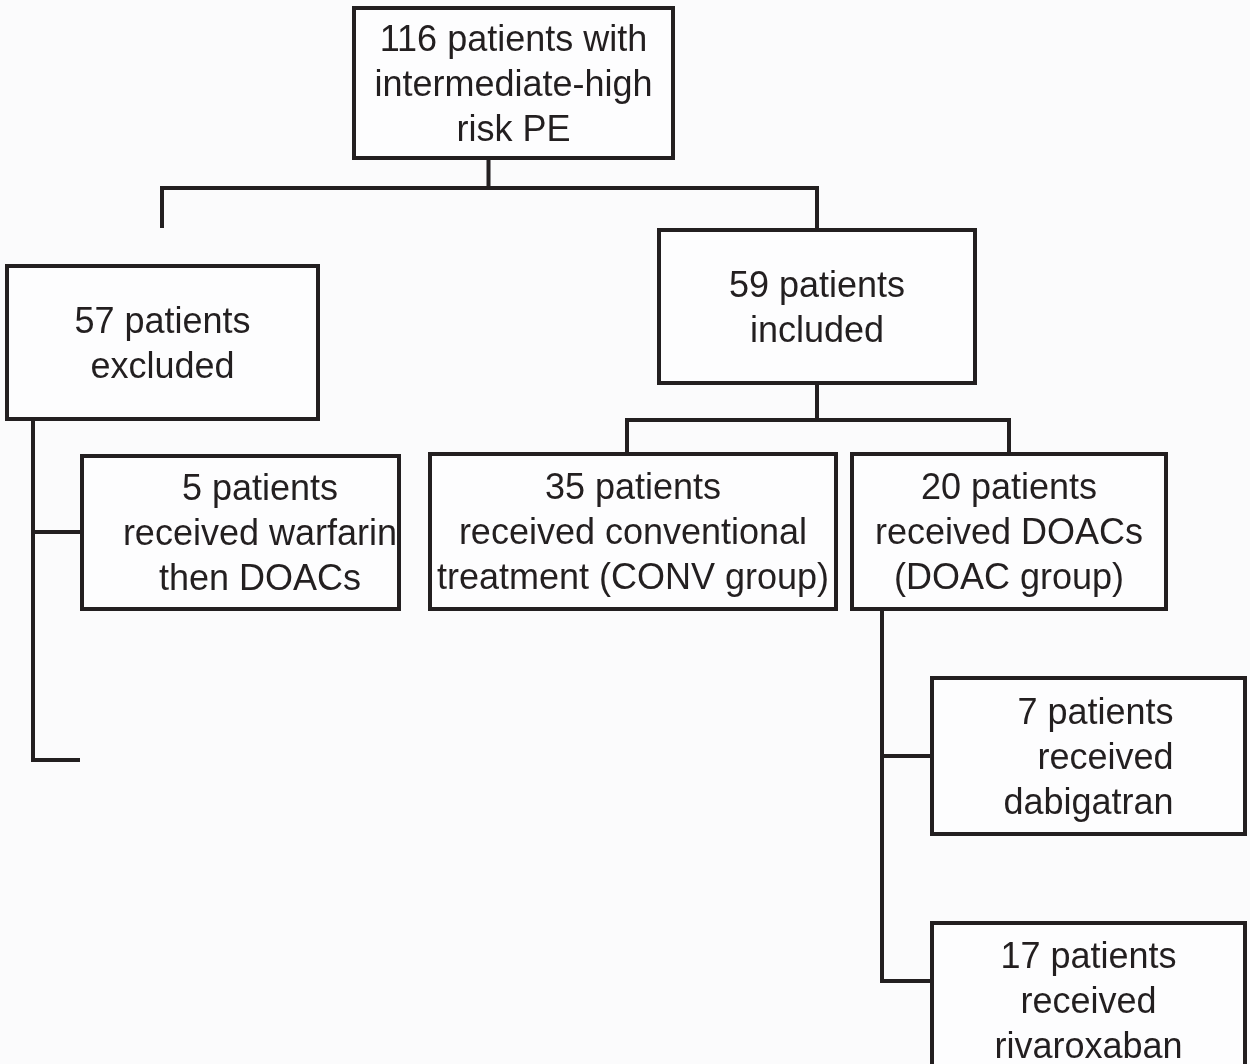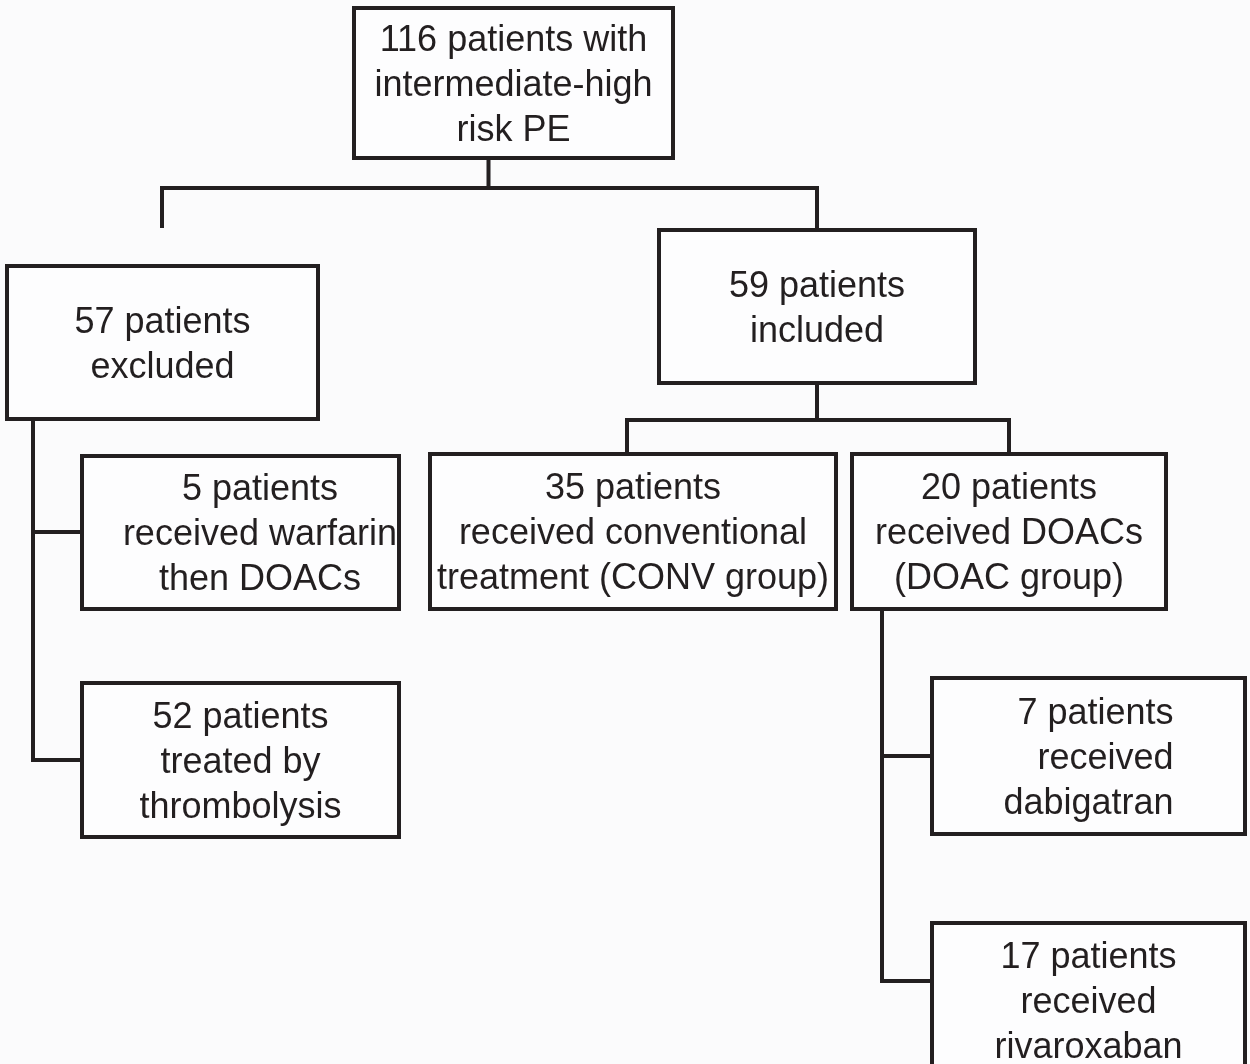--- a/index.html
+++ b/index.html
@@ -95,25 +95,20 @@
 received conventional
 treatment (CONV group)</span>
   </div>
 
   <div class="node n-doac">
     <span>20 patients
 received DOACs
 (DOAC group)</span>
   </div>
 
-  <div class="node n-thrombo">
-    <span>52 patients
-treated by
-thrombolysis</span>
-  </div>
 
   <div class="node n-dabigatran">
     <span>7 patients
 received
 dabigatran</span>
   </div>
 
   <div class="node n-rivaroxaban">
     <span>17 patients
 received

